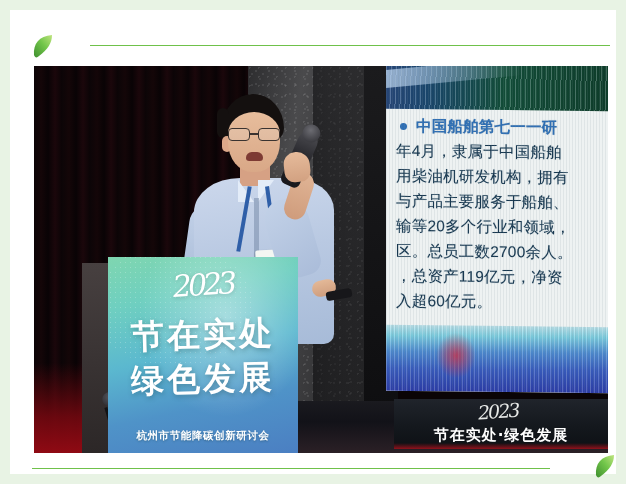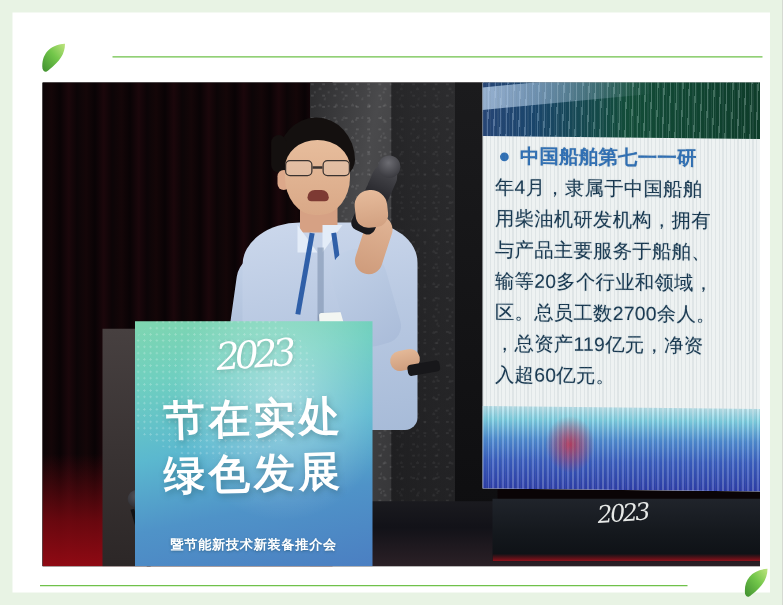--- a/index.html
+++ b/index.html
@@ -440,20 +440,21 @@
           <div class="slide-line">输等20多个行业和领域，</div>
           <div class="slide-line">区。总员工数2700余人。</div>
           <div class="slide-line">，总资产119亿元，净资</div>
           <div class="slide-line">入超60亿元。</div>
         </div>
         <div class="slide-botimg"></div>
       </div>
 
       <div class="stage-banner">
         <div class="script">2023</div>
+        <div class="txt">节在实处·绿色发展</div>
       </div>
 
       <div class="speaker">
         <div class="sp-arm-l"></div>
         <div class="sp-body"></div>
         <div class="sp-neck"></div>
         <div class="sp-collar-l"></div>
         <div class="sp-collar-r"></div>
         <div class="sp-placket"></div>
         <div class="lanyard-l"></div>
@@ -477,21 +478,21 @@
       </div>
 
       <div class="podium">
         <div class="podium-side"></div>
         <div class="goosehead"></div>
         <div class="gooseneck"></div>
         <div class="podium-panel">
           <div class="podium-script">2023</div>
           <div class="podium-h1">节在实处</div>
           <div class="podium-h2">绿色发展</div>
-          <div class="podium-sub podium-sub-2">暨节能新技术新装备推介会</div>
+          <div class="podium-sub podium-sub-2">杭州市节能降碳创新研讨会</div>
         </div>
       </div>
 
     </div>
 
     <div class="rule rule-bottom"></div>
     <span class="leaf leaf-br">
       <svg viewBox="0 0 22 26" xmlns="http://www.w3.org/2000/svg">
         <defs>
           <linearGradient id="lg2" x1="0" y1="1" x2="1" y2="0">

